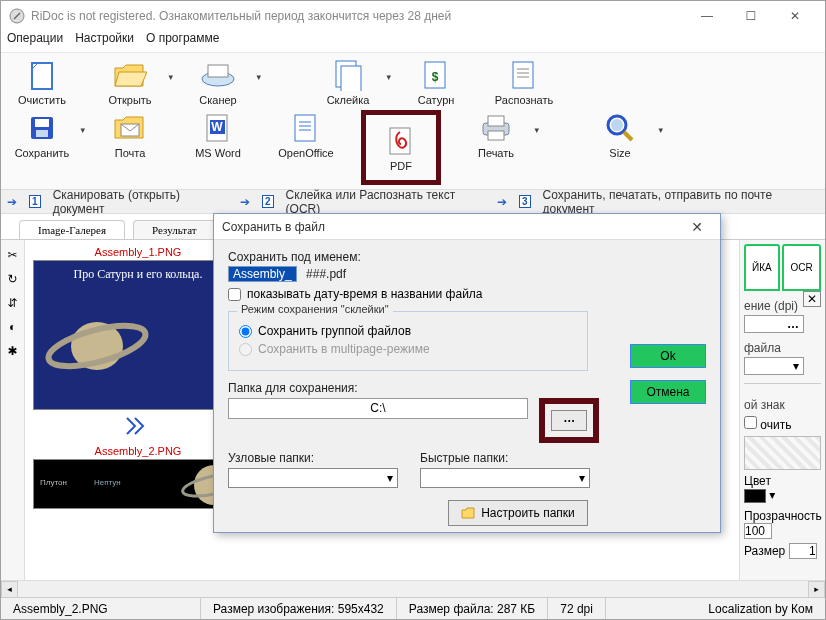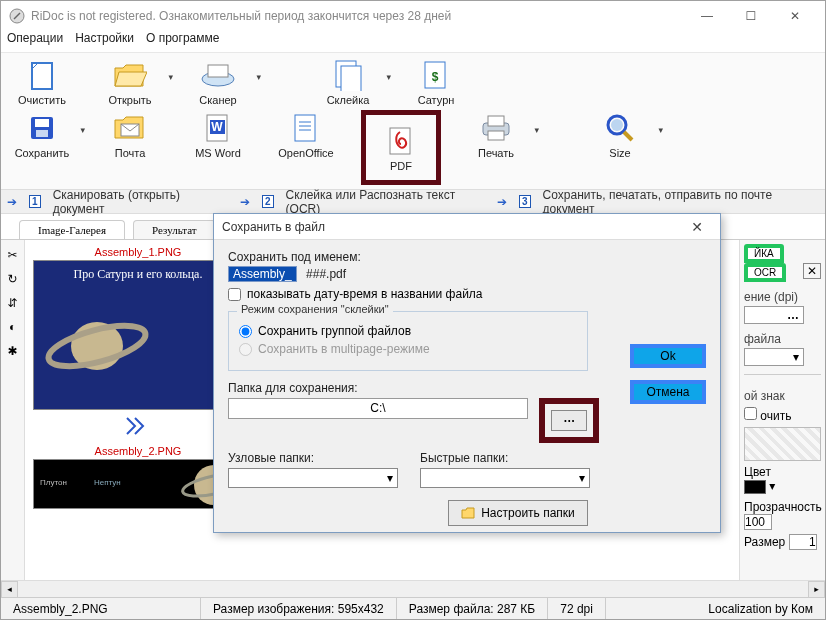--- a/index.html
+++ b/index.html
@@ -23,21 +23,21 @@
   .tabrow { height: 26px; display: flex; align-items: flex-end; padding: 0 4px 0 18px; gap: 8px; border-bottom: 1px solid #ccc; }
   .tab { border: 1px solid #ccc; border-bottom: none; border-radius: 4px 4px 0 0; padding: 3px 18px; background: #f6f6f6; font-size: 11px; font-family: Liberation Serif, serif; }
   .tab.active { background: #fff; }
   .workspace { position: relative; height: 346px; display: flex; }
   .left-tools { width: 24px; background: #f6f6f6; border-right: 1px solid #ddd; display: flex; flex-direction: column; align-items: center; gap: 10px; padding-top: 8px; }
   .gallery { flex: 1; position: relative; padding: 4px 8px; overflow: hidden; }
   .thumb { width: 210px; margin: 2px 0; }
   .thumb-title { color: #c00; text-align: center; font-size: 11px; margin-bottom: 2px; }
   .thumb-img { width: 210px; height: 150px; background: #1a2a78; border: 1px solid #888; position: relative; }
   .rightpanel { width: 86px; background: #f6f6f6; border-left: 1px solid #ddd; padding: 4px; font-size: 10px; }
-  .rptab { display: inline-block; border: 4px solid #22c55e; border-radius: 3px 3px 0 0; padding: 0 6px; background: #fff; font-size: 10px; }
+  .rptab { display: inline-block; border: 2px solid #22c55e; border-radius: 3px 3px 0 0; padding: 16px 6px; background: #fff; font-size: 10px; }
   .rp-label { margin-top: 8px; color: #444; }
   .rp-input { width: 60px; height: 18px; border: 1px solid #999; background: #fff; margin-top: 2px; display: flex; align-items: center; justify-content: flex-end; padding: 0 4px; }
   .rp-section { margin-top: 8px; }
   .statusbar { position: absolute; bottom: 0; left: 0; right: 0; height: 22px; background: #f2f2f2; border-top: 1px solid #ccc; display: flex; align-items: center; font-size: 11px; }
   .statusbar .cell { padding: 0 12px; border-right: 1px solid #ccc; height: 100%; display: flex; align-items: center; }
   .scrollbar-h { position: absolute; bottom: 22px; left: 0; right: 0; height: 17px; background: #f0f0f0; border-top: 1px solid #ddd; display: flex; align-items: center; }
   .scroll-arrow { width: 17px; height: 17px; background: #eaeaea; border: 1px solid #ccc; display: flex; align-items: center; justify-content: center; font-size: 9px; }
   
   .dialog { position: absolute; left: 212px; top: 212px; width: 508px; height: 320px; background: #f0f0f0; border: 1px solid #7d9cc0; box-shadow: 3px 3px 8px rgba(0,0,0,.25); }
   .dlg-title { height: 26px; background: #fff; display: flex; align-items: center; padding: 0 8px; border-bottom: 1px solid #ddd; }
@@ -46,21 +46,21 @@
   .dlg-body { padding: 10px 14px; position: relative; }
   .dlg-label { color: #222; margin-bottom: 3px; }
   .dlg-input { width: 360px; height: 18px; border: 1px solid #7a98c8; background: #0a4db0; color: #fff; padding: 0 4px; font-size: 12px; }
   .ext { display: inline-block; margin-left: 6px; color: #222; }
   .chk { margin-top: 6px; display: flex; align-items: center; gap: 6px; }
   .chk input { width: 13px; height: 13px; }
   .group { border: 1px solid #bfcfe0; margin-top: 10px; padding: 8px 10px 10px; width: 360px; position: relative; }
   .group .legend { position: absolute; top: -9px; left: 8px; background: #f0f0f0; padding: 0 4px; font-size: 11px; color: #333; }
   .radio { display: flex; align-items: center; gap: 6px; margin: 4px 0; }
   .radio.disabled { color: #9a9a9a; }
-  .dlg-btn { position: absolute; right: 14px; width: 76px; height: 24px; border: 4px solid #3b82f6; background: #0ea5e9; display: flex; align-items: center; justify-content: center; }
+  .dlg-btn { position: absolute; right: 14px; width: 76px; height: 24px; border: 1px solid #3b82f6; background: #22c55e; display: flex; align-items: center; justify-content: center; }
   .folder-row { margin-top: 10px; }
   .folder-input { width: 300px; height: 21px; border: 1px solid #999; background: #fff; text-align: center; padding-top: 2px; display: inline-block; vertical-align: top; }
   .browse { display: inline-block; width: 36px; height: 21px; border: 1px solid #888; background: #eaeaea; text-align: center; vertical-align: top; font-weight: bold; }
   .browse-hl { display: inline-block; border: 6px solid #5d0a14; padding: 6px; margin-left: 8px; vertical-align: top; }
   .cols { display: flex; gap: 22px; margin-top: 8px; }
   .combo { width: 170px; height: 20px; border: 1px solid #888; background: #fff; display: flex; align-items: center; justify-content: flex-end; padding-right: 4px; }
   .cfg-btn { margin-top: 12px; width: 140px; height: 26px; border: 1px solid #888; background: #eaeaea; display: flex; align-items: center; justify-content: center; gap: 6px; margin-left: 220px; }
   .mini-icon { width:14px; height:14px; }
   .swatch { width: 22px; height: 14px; background: #000; border: 1px solid #666; display: inline-block; vertical-align: middle; }
 </style>
@@ -128,20 +128,31 @@
       </div>
     <div class="tb-btn">
         <div class="tb-icon">
           <svg width="32" height="32">
             <rect x="5" y="3" width="20" height="26" fill="#fff" stroke="#3b7ad0"></rect>
             <text x="15" y="22" text-anchor="middle" fill="#186e18" font-size="16" font-weight="bold">$</text>
           </svg>
         </div>
         <span class="tb-label">Сатурн</span>
       </div>
+    <div class="tb-btn">
+        <div class="tb-icon">
+          <svg width="32" height="32">
+            <rect x="5" y="3" width="20" height="26" fill="#fff" stroke="#3b7ad0"></rect>
+            <line x1="9" y1="10" x2="21" y2="10" stroke="#888"></line>
+            <line x1="9" y1="14" x2="21" y2="14" stroke="#888"></line>
+            <line x1="9" y1="18" x2="21" y2="18" stroke="#888"></line>
+          </svg>
+        </div>
+        <span class="tb-label">Распознать</span>
+      </div>
   </div>
 
   <div class="toolbar-row" style="margin-top:4px">
     <div class="tb-btn">
         <div class="tb-icon">
           <svg width="32" height="32">
             <rect x="5" y="5" width="22" height="22" fill="#2a55c8" rx="2"></rect>
             <rect x="9" y="7" width="14" height="8" fill="#fff"></rect>
             <rect x="10" y="18" width="12" height="7" fill="#c9d8f2"></rect>
           </svg>

